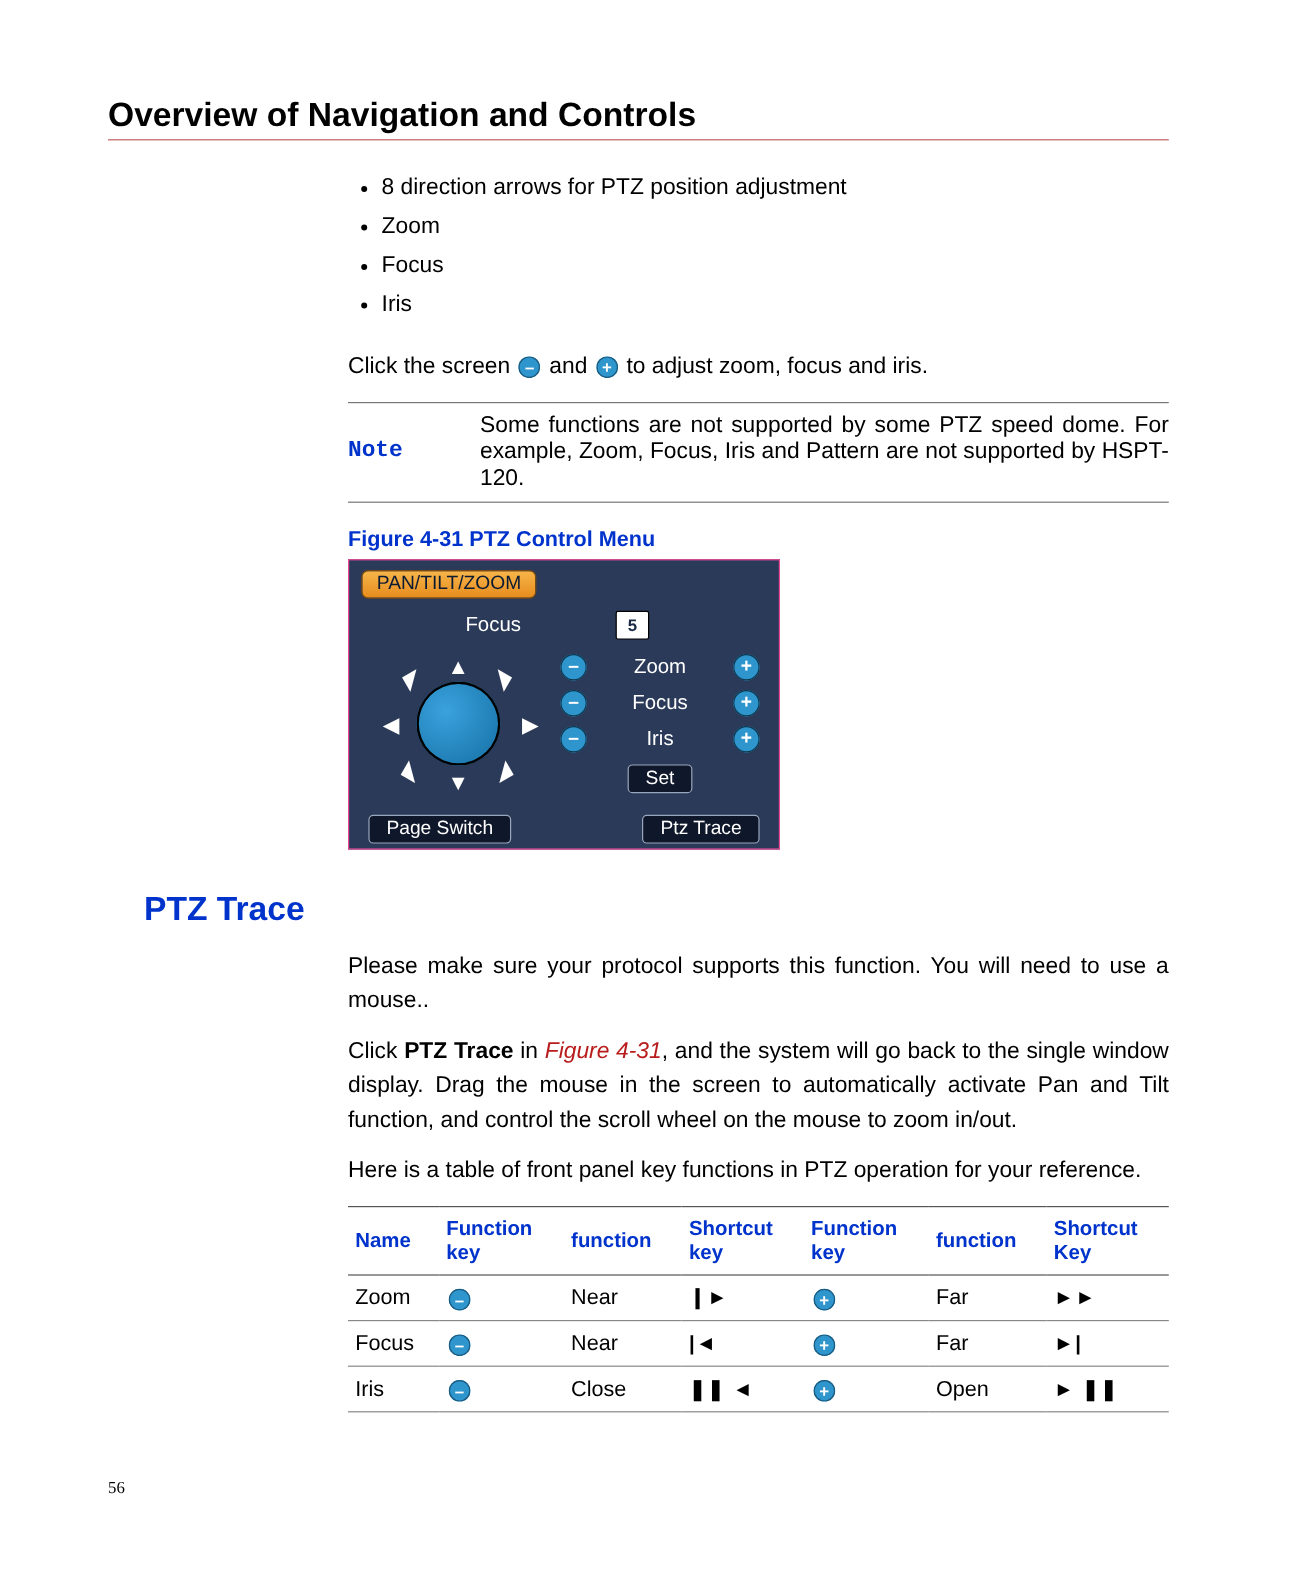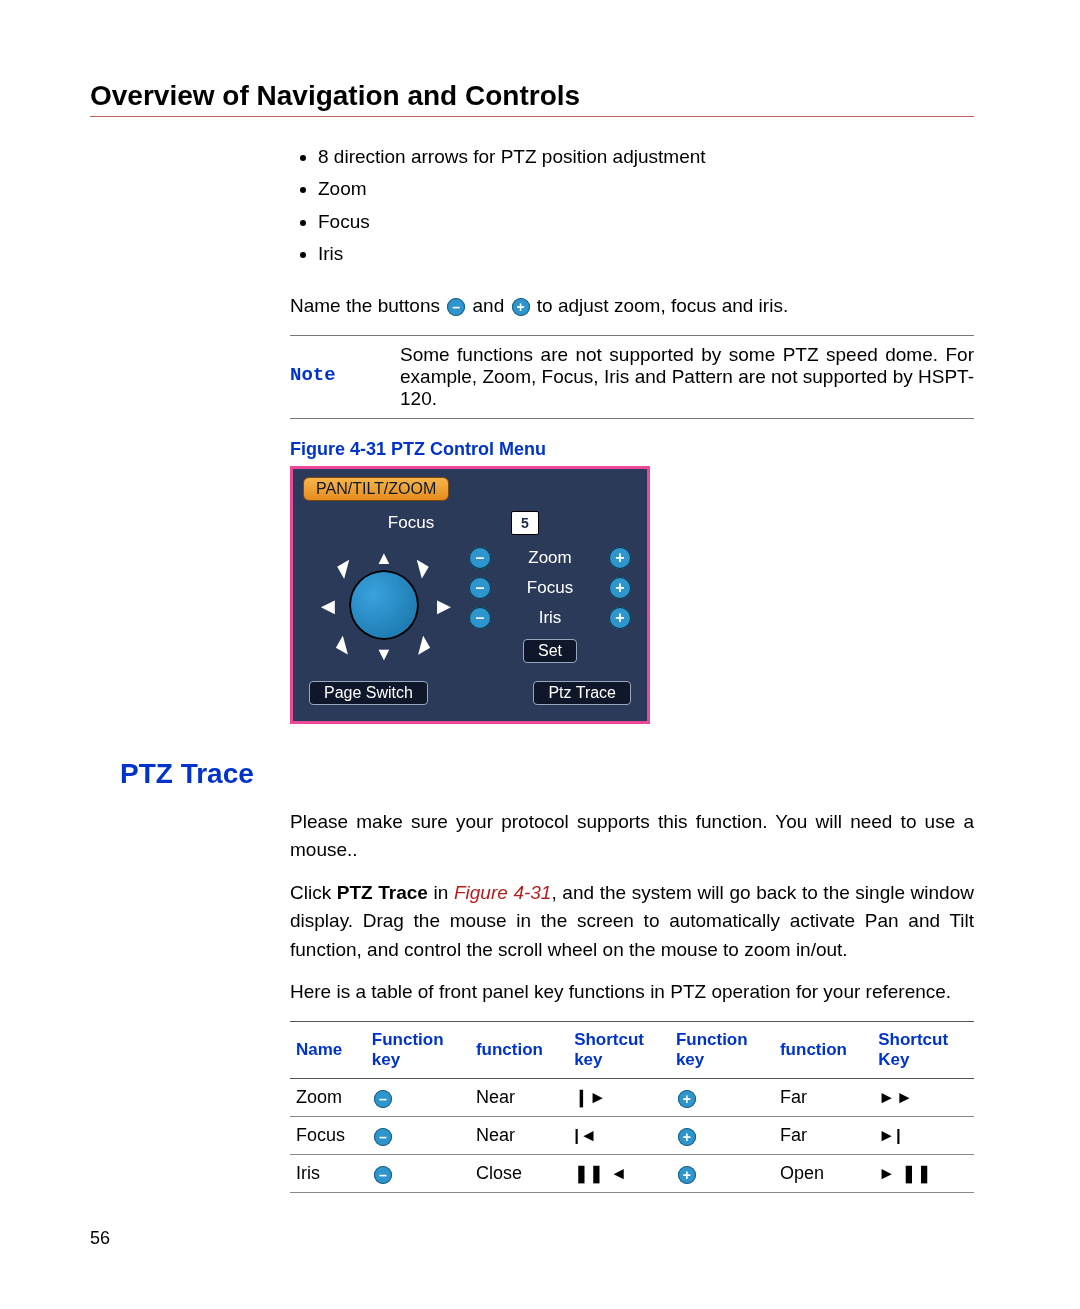--- a/index.html
+++ b/index.html
@@ -77,22 +77,22 @@
   .fig-caption{
     color:#0033cc;
     font-weight:bold;
     font-size:18px;
     margin:10px 0 6px 0;
   }
   
   .ptz-panel{
     width:360px;
     background:#2a3a58;
-    border:3px solid #ec4899;
-    padding:8px 10px 16px 10px;
+    border:1px solid #ec4899;
+    padding:8px 10px 4px 10px;
     box-sizing:border-box;
     color:#fff;
     font-size:17px;
   }
   .tab{
     display:inline-block;
     background:linear-gradient(#f7b54a,#e68c1d);
     border:1px solid #7a4a10;
     border-radius:6px;
     padding:2px 12px;
@@ -175,21 +175,22 @@
   .func-table tbody td{
     border-bottom:1px solid #888;
     padding:8px 6px;
     vertical-align:middle;
   }
   .shortcut-sym{font-weight:bold;font-size:17px;letter-spacing:1px;}
   .pagenum{
     position:absolute;
     left:90px;
     bottom:60px;
-    font-size:18px;
+    font-size:14px;
+    font-family:Liberation Serif, serif;
   }
   .bold{font-weight:bold;}
   .ref{color:#b91c1c;font-style:italic;}
 </style>
 </head>
 <body>
 
 <div class="page">
 
   <h1 class="h1">Overview of Navigation and Controls</h1>
@@ -197,21 +198,21 @@
 
   <div class="indent">
     <ul class="bullets">
       <li>8 direction arrows for PTZ position adjustment</li>
       <li>Zoom</li>
       <li>Focus</li>
       <li>Iris</li>
     </ul>
 
     <p class="body-text">
-      <span>Name the buttons </span>
+      <span>Click the screen </span>
       <span class="icon-mini">–</span>
       <span> and </span>
       <span class="icon-mini">+</span>
       <span> to adjust zoom, focus and iris.</span>
     </p>
 
     <div class="note-block">
       <div class="note-row">
         <div class="note-label">Note</div>
         <div class="note-text">Some functions are not supported by some PTZ speed dome. For example, Zoom, Focus, Iris and Pattern are not supported by HSPT-120.</div>

